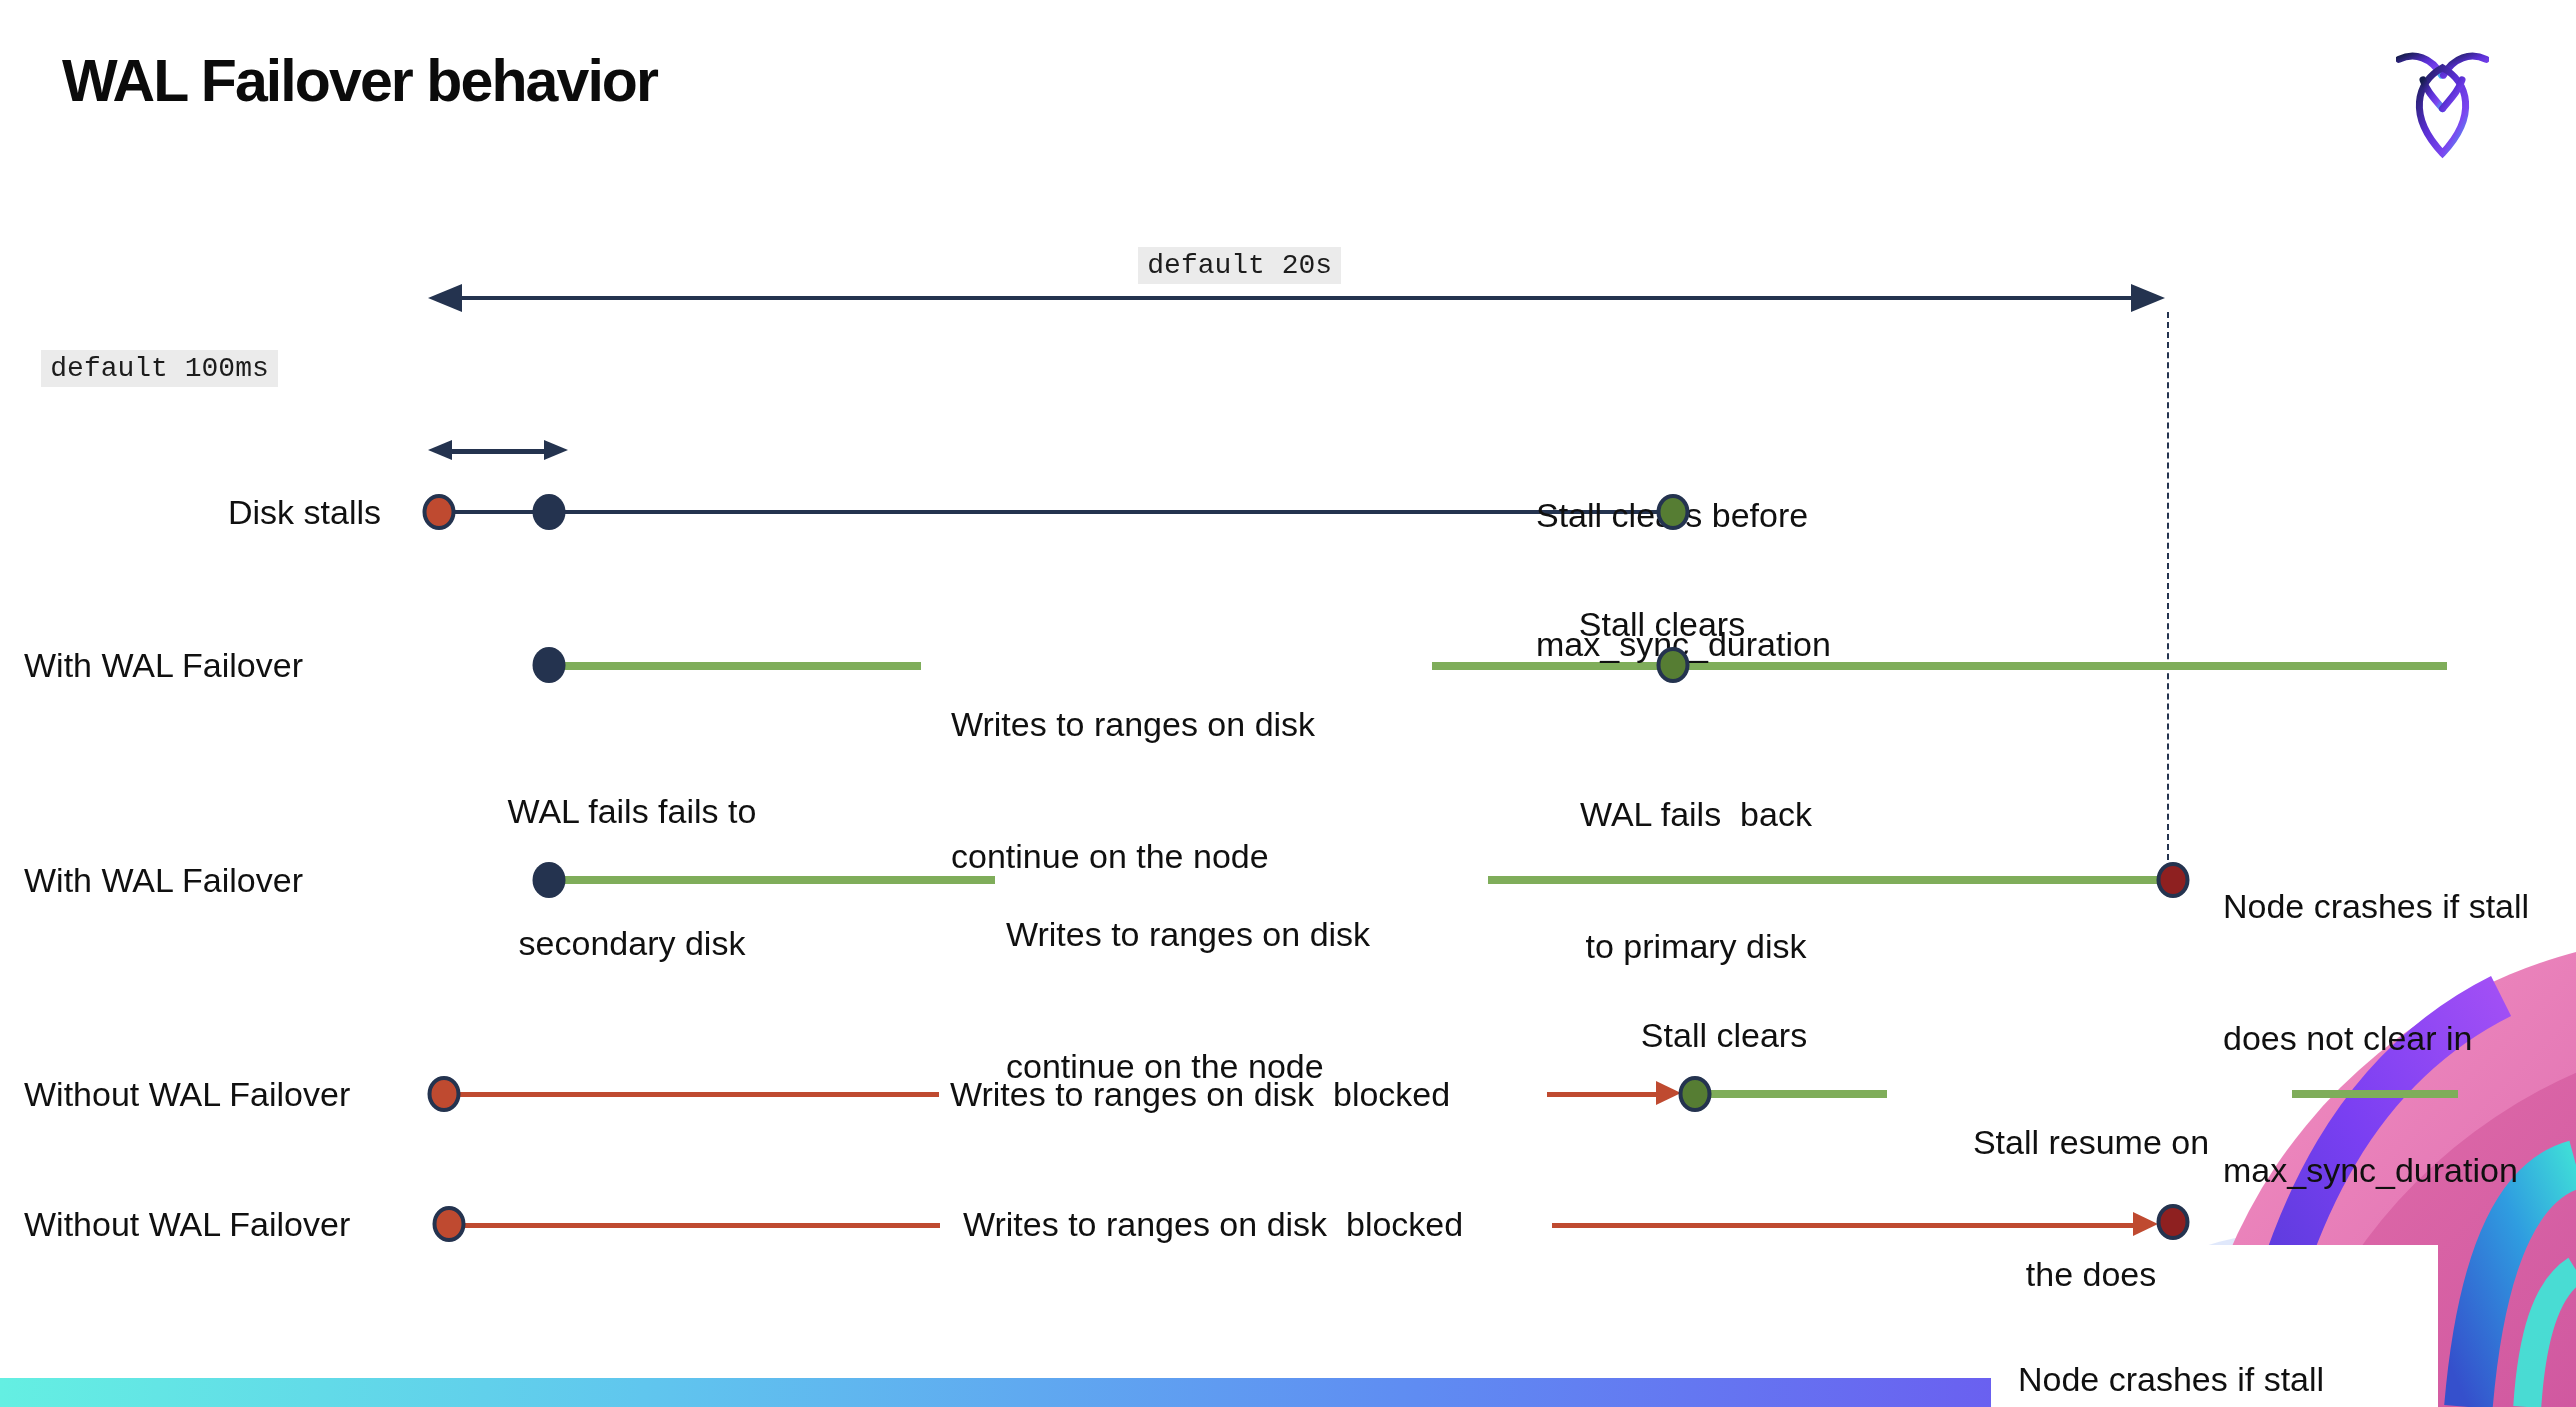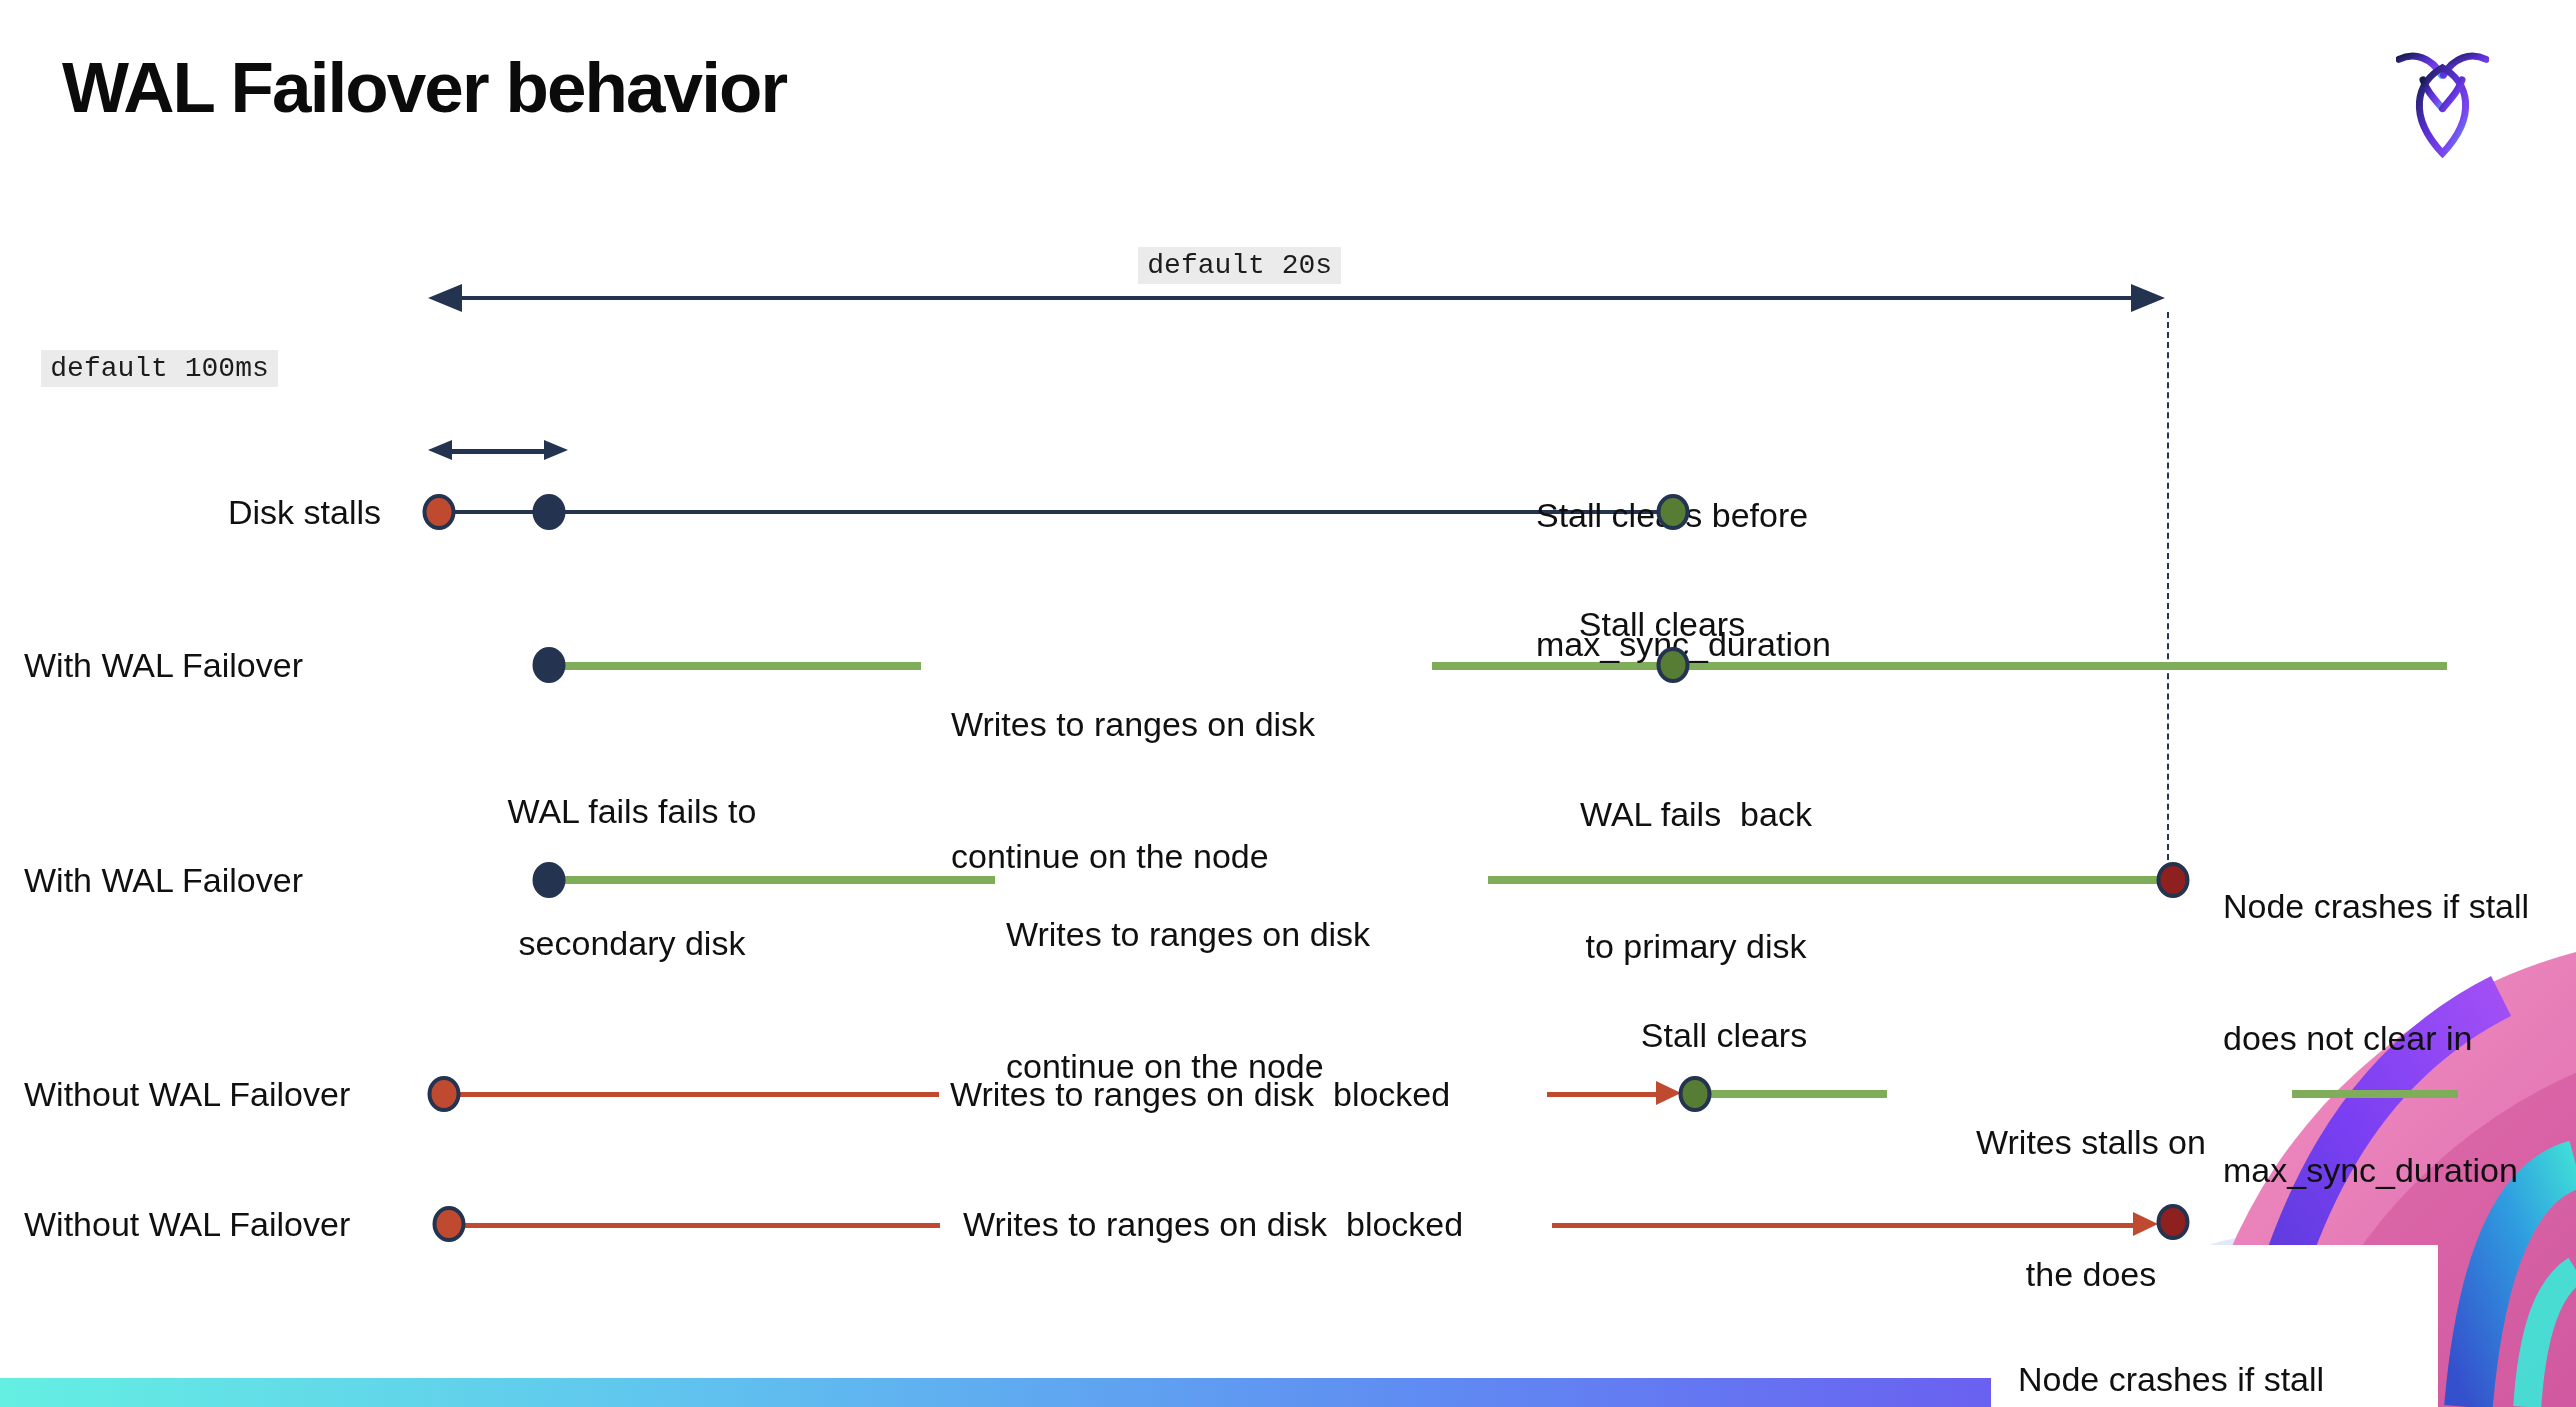--- a/index.html
+++ b/index.html
@@ -1,19 +1,19 @@
 <!DOCTYPE html>
 <html style="font-size:15px"><head>
 <meta charset="utf-8">
 <style>
   html,body{margin:0;padding:0;background:#fff;}
   #canvas{position:relative;width:2576px;height:1408px;background:#ffffff;overflow:hidden;
           font-family:"Liberation Sans",sans-serif;color:#101010;}
   :root{--navy:#24334f;--green:#7fad5a;--greendot:#567d33;--red:#bf4a30;--darkred:#8e2020;--codebg:#ebebeb;}
-  .title{position:absolute;left:62px;top:47px;font-size:71px;font-weight:700;letter-spacing:-1.9px;color:#0b0b0b;white-space:nowrap;}
+  .title{position:absolute;left:62px;top:47px;font-size:59px;font-weight:700;letter-spacing:-1.9px;color:#0b0b0b;white-space:nowrap;}
 
   .code{position:absolute;font-family:"Liberation Mono","DejaVu Sans Mono",monospace;font-size:28px;
         background:var(--codebg);color:#1c1c1c;padding:2.8px 9.3px;white-space:pre;z-index:4;}
 
   .t{position:absolute;font-size:34px;line-height:44px;color:#101010;white-space:pre;z-index:5;}
   .vcenter{transform:translateY(-50%);}
   .ccenter{transform:translate(-50%,-50%);text-align:center;}
   .hcenter{transform:translateX(-50%);text-align:center;}
 
   .hline{position:absolute;z-index:3;}
@@ -171,21 +171,21 @@
     <div class="t vcenter" style="left:24px;top:1094px;">Without WAL Failover</div>
     <div class="dot red" style="left:444px;top:1094px;"></div>
     <div class="hline red-line" style="left:458px;top:1092px;width:481px;"></div>
     <div class="t vcenter" style="left:950px;top:1094px;">Writes to ranges on disk  blocked</div>
     <div class="hline red-line" style="left:1547px;top:1092px;width:112px;"></div>
     <div class="tri red-r" style="left:1656px;top:1081px;"></div>
     <div class="dot green" style="left:1695px;top:1094px;"></div>
     <div class="t ccenter" style="left:1724px;top:1035px;">Stall clears</div>
     <div class="hline green-line" style="left:1709px;top:1090px;width:178px;"></div>
     <div class="t hcenter" style="left:2091px;top:1032px;">
-      <div>Writes stalls on</div>
+      <div>Stall resume on</div>
       <div>the does</div>
     </div>
     <div class="hline green-line" style="left:2292px;top:1090px;width:166px;z-index:5;"></div>
   </div>
 
   <div>
     <div class="t vcenter" style="left:24px;top:1224px;">Without WAL Failover</div>
     <div class="dot red" style="left:449px;top:1224px;"></div>
     <div class="hline red-line" style="left:463px;top:1223px;width:477px;"></div>
     <div class="t vcenter" style="left:963px;top:1224px;">Writes to ranges on disk  blocked</div>

